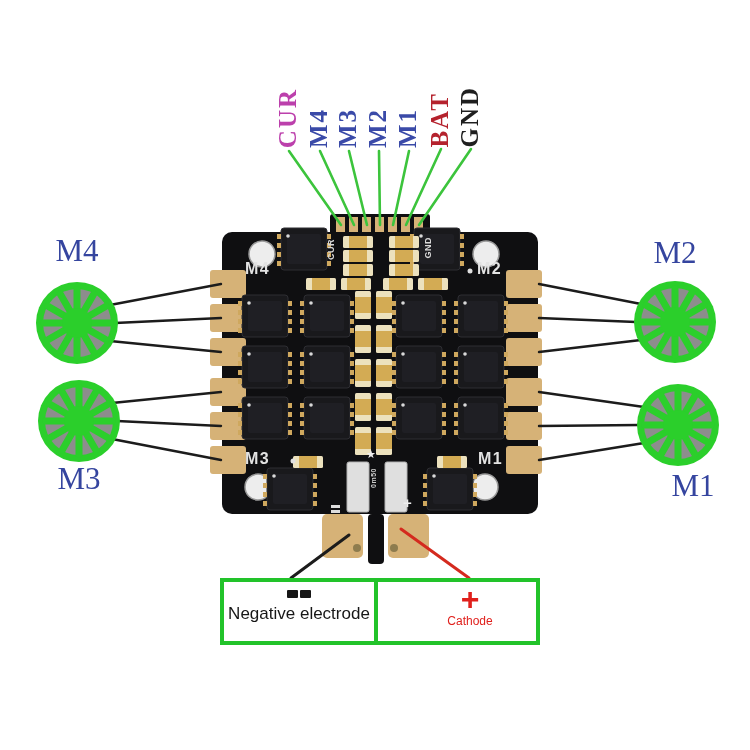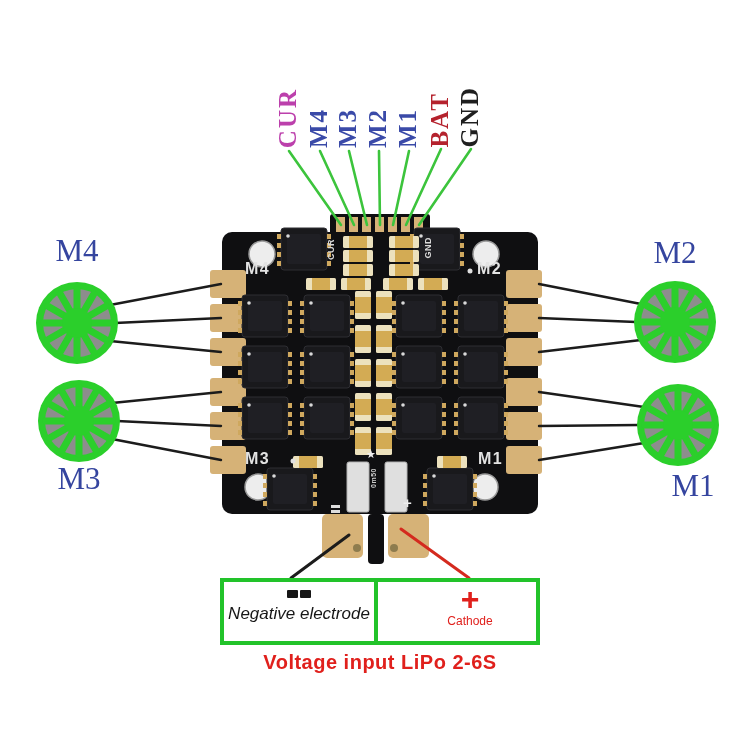--- a/index.html
+++ b/index.html
@@ -41,21 +41,21 @@
   #silk-plus{left:403px;top:494px;font-size:15px;color:#eeeeee;}
 
   
   #battery-box{position:absolute;left:220px;top:578px;width:320px;height:67px;
                box-sizing:border-box;border:4px solid #22c32a;background:#ffffff;display:flex;}
   #neg-cell{width:154px;box-sizing:border-box;border-right:4px solid #22c32a;
             display:flex;flex-direction:column;align-items:center;}
   #pos-cell{flex:1;display:flex;flex-direction:column;align-items:center;padding-left:26px;box-sizing:border-box;}
   .neg-sym{margin-top:8px;height:8px;display:flex;gap:2px;}
   .neg-sym span{display:block;width:11px;height:8px;background:#161616;border-radius:1px;}
-  #neg-label{margin-top:6px;font-size:17px;color:#161616;font-style:italic;}
+  #neg-label{margin-top:6px;font-size:17px;color:#161616;}
   #pos-sym{margin-top:2px;font-size:32px;font-weight:900;line-height:30px;color:#e0201c;}
   #pos-label{font-size:12px;color:#e0201c;}
 
   #caption{position:absolute;left:220px;top:651px;width:320px;text-align:center;
            font-size:20px;font-weight:700;color:#e0251c;letter-spacing:0.5px;}
 </style>
 </head>
 <body>
 
 <div id="canvas">
@@ -265,14 +265,13 @@
           <span></span>
         </div>
       <div id="neg-label">Negative electrode</div>
     </div>
     <div id="pos-cell">
       <div id="pos-sym" style="color: rgb(224, 32, 28);">+</div>
       <div id="pos-label" style="color: rgb(224, 32, 28);">Cathode</div>
     </div>
   </div>
 
-  <div id="caption" style="color: rgb(224, 32, 28);">Voltage input LiPo 2-6S</div>
 </div>
 
 </body></html>

